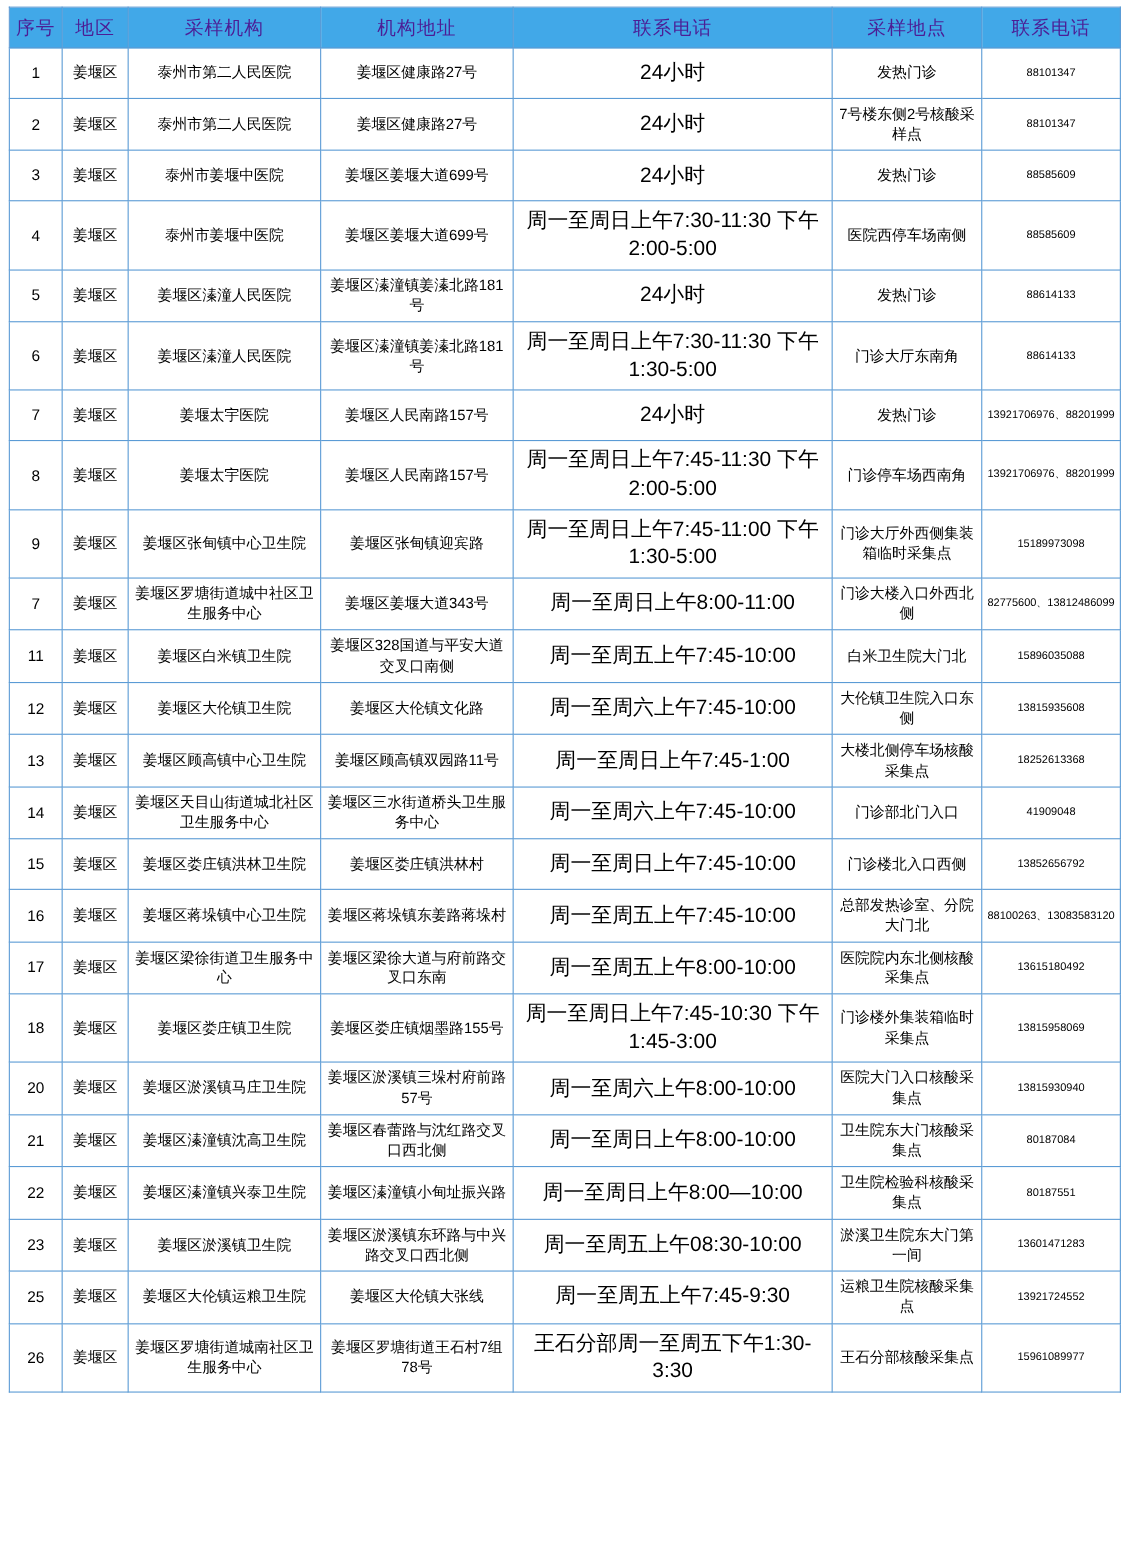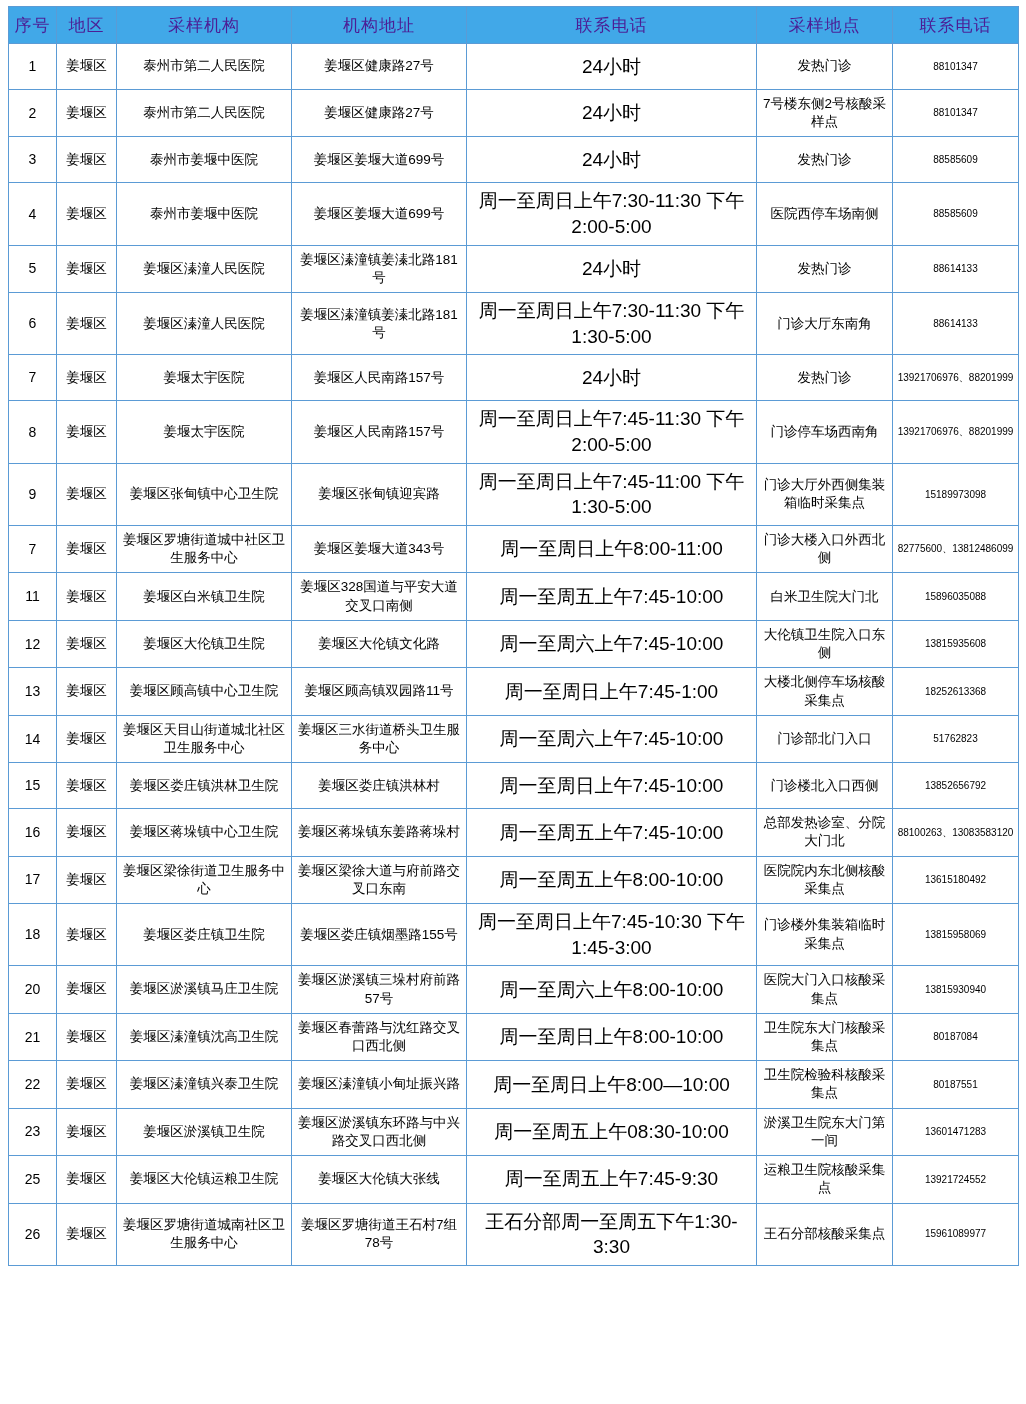--- a/index.html
+++ b/index.html
@@ -164,21 +164,21 @@
           <td>大楼北侧停车场核酸采集点</td>
           <td class="tel">18252613368</td>
         </tr>
         <tr>
           <td class="no">14</td>
           <td>姜堰区</td>
           <td>姜堰区天目山街道城北社区卫生服务中心</td>
           <td>姜堰区三水街道桥头卫生服务中心</td>
           <td class="time">周一至周六上午7:45-10:00</td>
           <td>门诊部北门入口</td>
-          <td class="tel">51762823</td>
+          <td class="tel">41909048</td>
         </tr>
         <tr>
           <td class="no">15</td>
           <td>姜堰区</td>
           <td>姜堰区娄庄镇洪林卫生院</td>
           <td>姜堰区娄庄镇洪林村</td>
           <td class="time">周一至周日上午7:45-10:00</td>
           <td>门诊楼北入口西侧</td>
           <td class="tel">13852656792</td>
         </tr>

